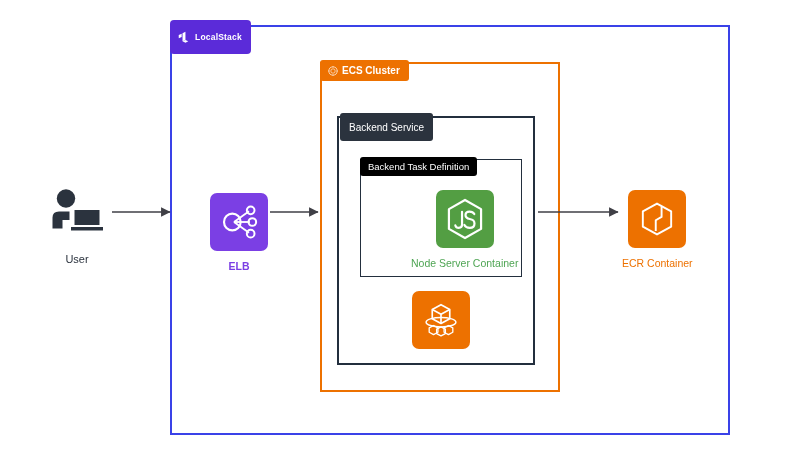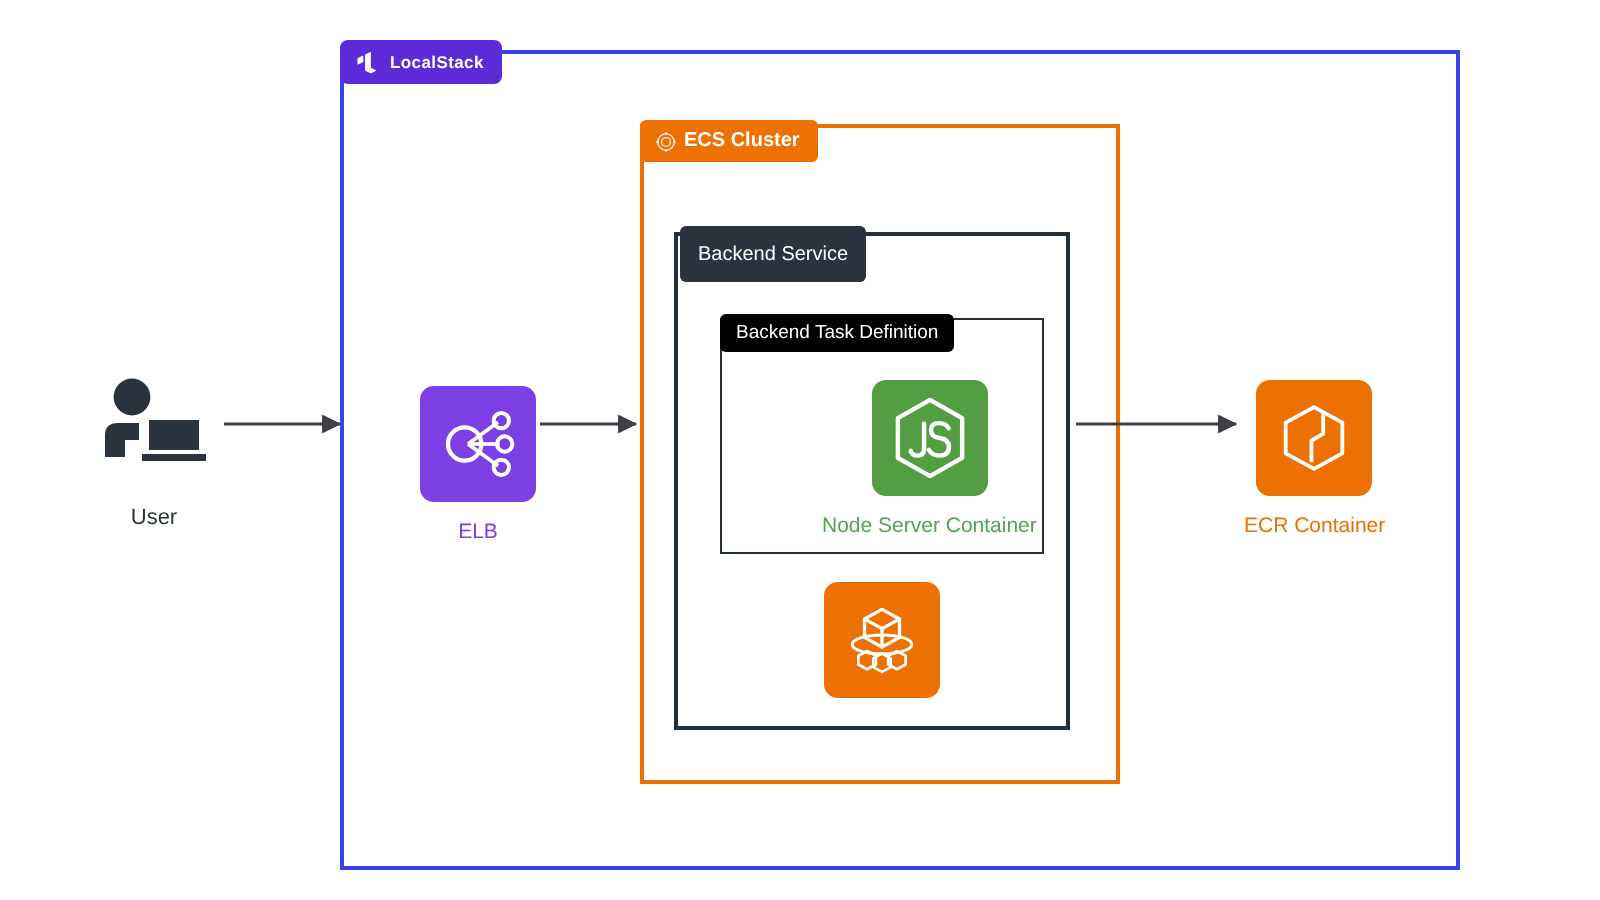--- a/index.html
+++ b/index.html
@@ -28,21 +28,21 @@
     width: 560px;
     height: 410px;
     border: 2px solid #3A42E8;
     box-sizing: border-box;
     background: transparent;
   }
   .localstack-badge {
     position: absolute;
     left: 170px;
     top: 20px;
-    height: 22px;
+    height: 34px;
     background: #5B2BD9;
     border-radius: 4px;
     display: flex;
     align-items: center;
     gap: 5px;
     padding: 0 9px 0 7px;
     box-sizing: border-box;
     z-index: 6;
   }
   .localstack-badge .ls-text {
@@ -158,21 +158,21 @@
     width: 58px;
     height: 58px;
     border-radius: 7px;
     display: flex;
     align-items: center;
     justify-content: center;
   }
   .node-caption {
     margin-top: 9px;
     font-size: 10.5px;
-    font-weight: normal;
+    font-weight: bold;
     white-space: nowrap;
     text-align: center;
   }
 
   .node-user       { left: 48px;  top: 183px; }
   .node-elb        { left: 210px; top: 193px; }
   .node-node-srv   { left: 411px; top: 190px; }
   .node-ecs-task   { left: 412px; top: 291px; }
   .node-ecr        { left: 622px; top: 190px; }
 

